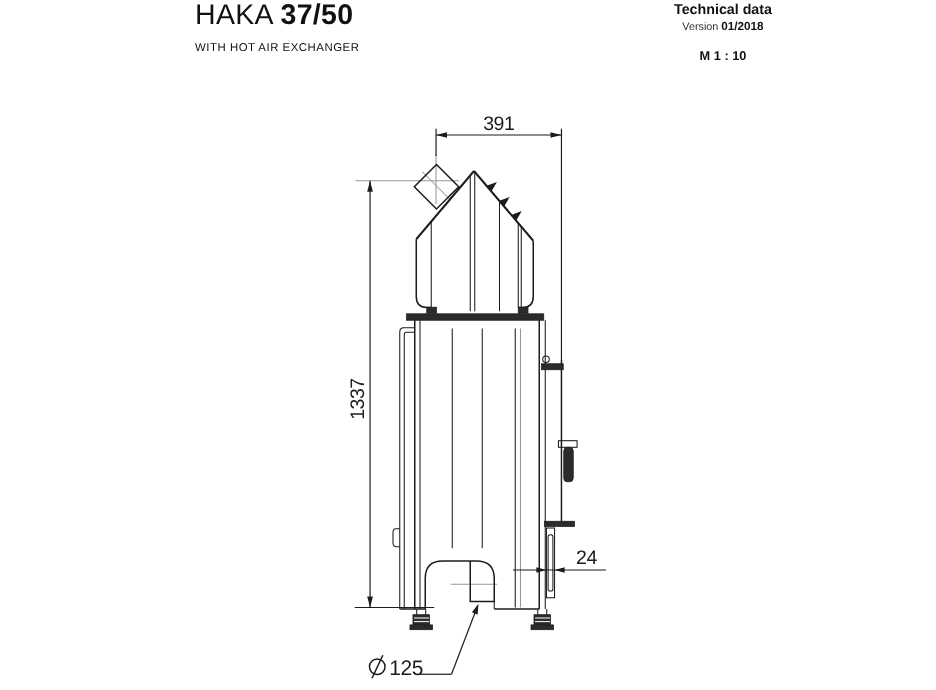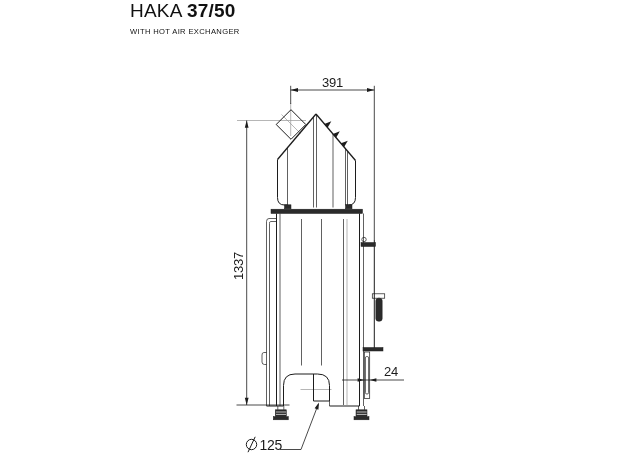--- a/index.html
+++ b/index.html
@@ -29,20 +29,25 @@
 </head>
 <body>
 
 <div id="page">
 
   <div class="title-block">
     <div class="title"><span>HAKA</span> <b>37/50</b></div>
     <div class="subtitle">WITH HOT AIR EXCHANGER</div>
   </div>
 
+  <div class="info-block">
+    <div class="doc-type">Technical data</div>
+    <div class="version"><span>Version</span> <b>01/2018</b></div>
+    <div class="scale">M 1 : 10</div>
+  </div>
 
   <svg width="624" height="460" viewBox="0 0 624 460">
 
     <g>
       <line class="cl" x1="237" y1="120.5" x2="306" y2="120.5"></line>
       <line class="cl" x1="290.7" y1="103" x2="290.7" y2="136"></line>
       <line class="cl" x1="281.5" y1="114.5" x2="300.5" y2="133.5"></line>
       <line class="cl" x1="300.5" y1="389.5" x2="331.5" y2="389.5"></line>
     </g>
 

